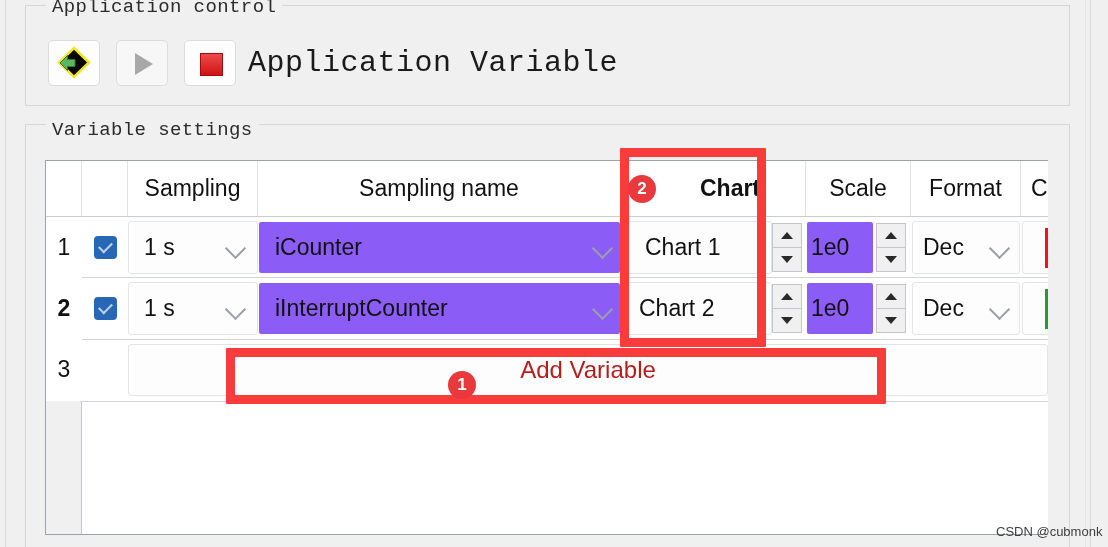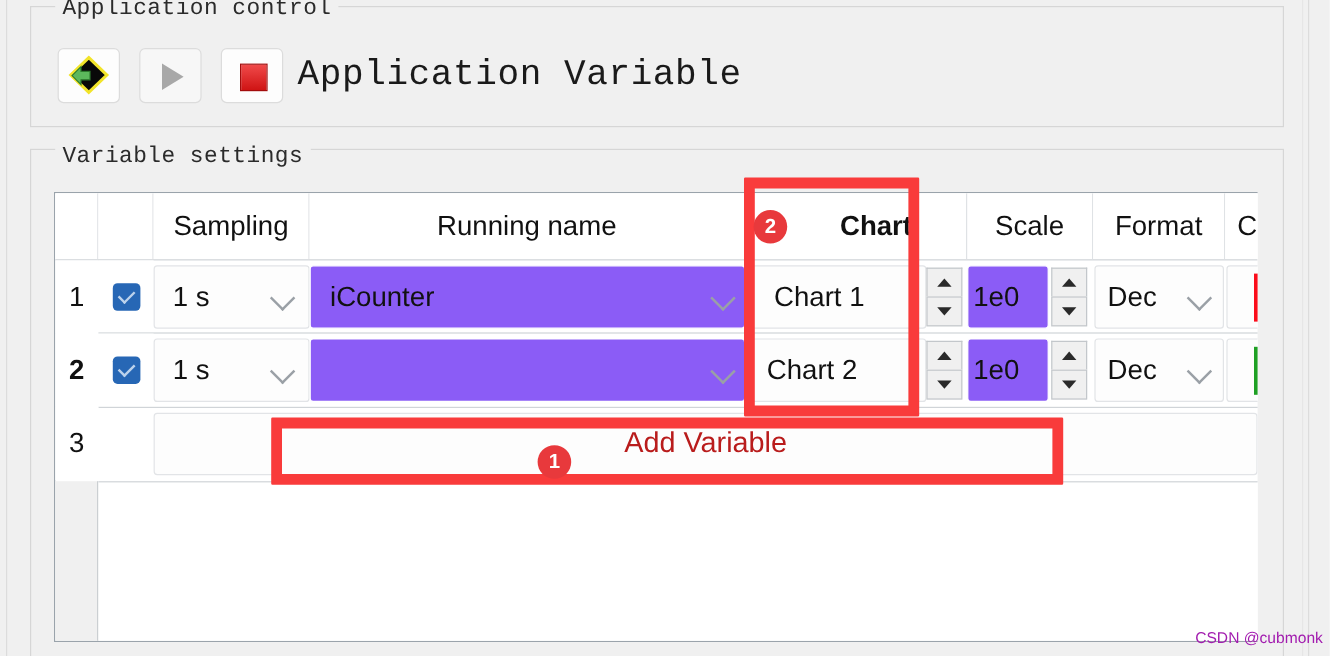--- a/index.html
+++ b/index.html
@@ -143,21 +143,21 @@
   .badge{
     position:absolute;width:28px;height:28px;border-radius:50%;
     background:#e8393c;color:#fff;font-size:17px;font-weight:bold;
     display:flex;align-items:center;justify-content:center;
   }
   #badge-2{left:628px;top:175px;}
   #badge-1{left:448px;top:371px;}
 
   .watermark{
     position:absolute;left:996px;top:524px;
-    font-size:13px;color:#a21caf;white-space:nowrap;
+    font-size:13px;color:#404040;white-space:nowrap;
   }
 </style>
 </head>
 <body>
 
 <div id="root">
 
   <div class="win-edge-left"></div>
   <div class="win-inner-right"></div>
   <div class="win-edge-right"></div>
@@ -187,21 +187,21 @@
 
   <div class="groupbox" id="gb-var"></div>
   <div class="group-title" id="gb-var-title">Variable settings</div>
 
   <div id="table">
 
     <div class="thead">
       <div class="th" style="left:0;width:36px;"></div>
       <div class="th" style="left:36px;width:46px;"></div>
       <div class="th" style="left:82px;width:130px;">Sampling</div>
-      <div class="th" style="left:212px;width:363px;">Running name</div>
+      <div class="th" style="left:212px;width:363px;">Sampling name</div>
       <div class="th" style="left:760px;width:105px;">Scale</div>
       <div class="th bold" style="left:575px;width:185px;padding-left:34px;">Chart</div>
       <div class="th" style="left:865px;width:110px;">Format</div>
       <div class="th nosep" style="left:975px;width:90px;justify-content:flex-start;padding-left:10px;">Color</div>
     </div>
 
     <div class="row" style="top:56px;">
       <div class="rownum">1</div>
       <div class="cbcell">
         <div class="cbox">
@@ -253,20 +253,21 @@
       <div class="cbcell">
         <div class="cbox">
             <div class="tick"></div>
           </div>
       </div>
       <div class="cellbox" style="left:82px;width:130px;">
         <span class="celltext" style="margin-left:15px;">1 s</span>
         <span class="chev" style="right:14px;top:19px;"></span>
       </div>
       <div class="cellbox plain" style="left:212px;width:363px;">
+        <span class="celltext" style="margin-left:16px;">iInterruptCounter</span>
         <span class="chev" style="right:10px;top:19px;"></span>
       </div>
       <div class="cellbox" style="left:578px;width:148px;">
         <span class="celltext" style="margin-left:14px;text-align:center;">Chart 2</span>
       </div>
       <div class="spin" style="left:726px;">
         <div>
             <div class="tri-up"></div>
           </div>
         <div>

